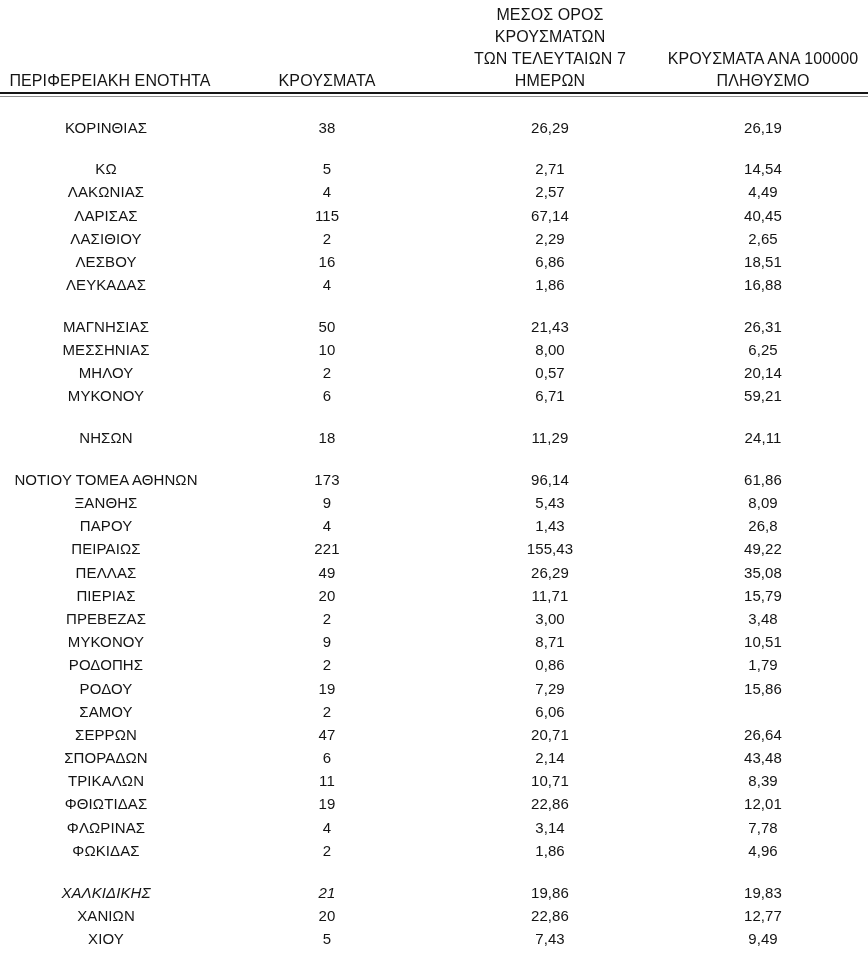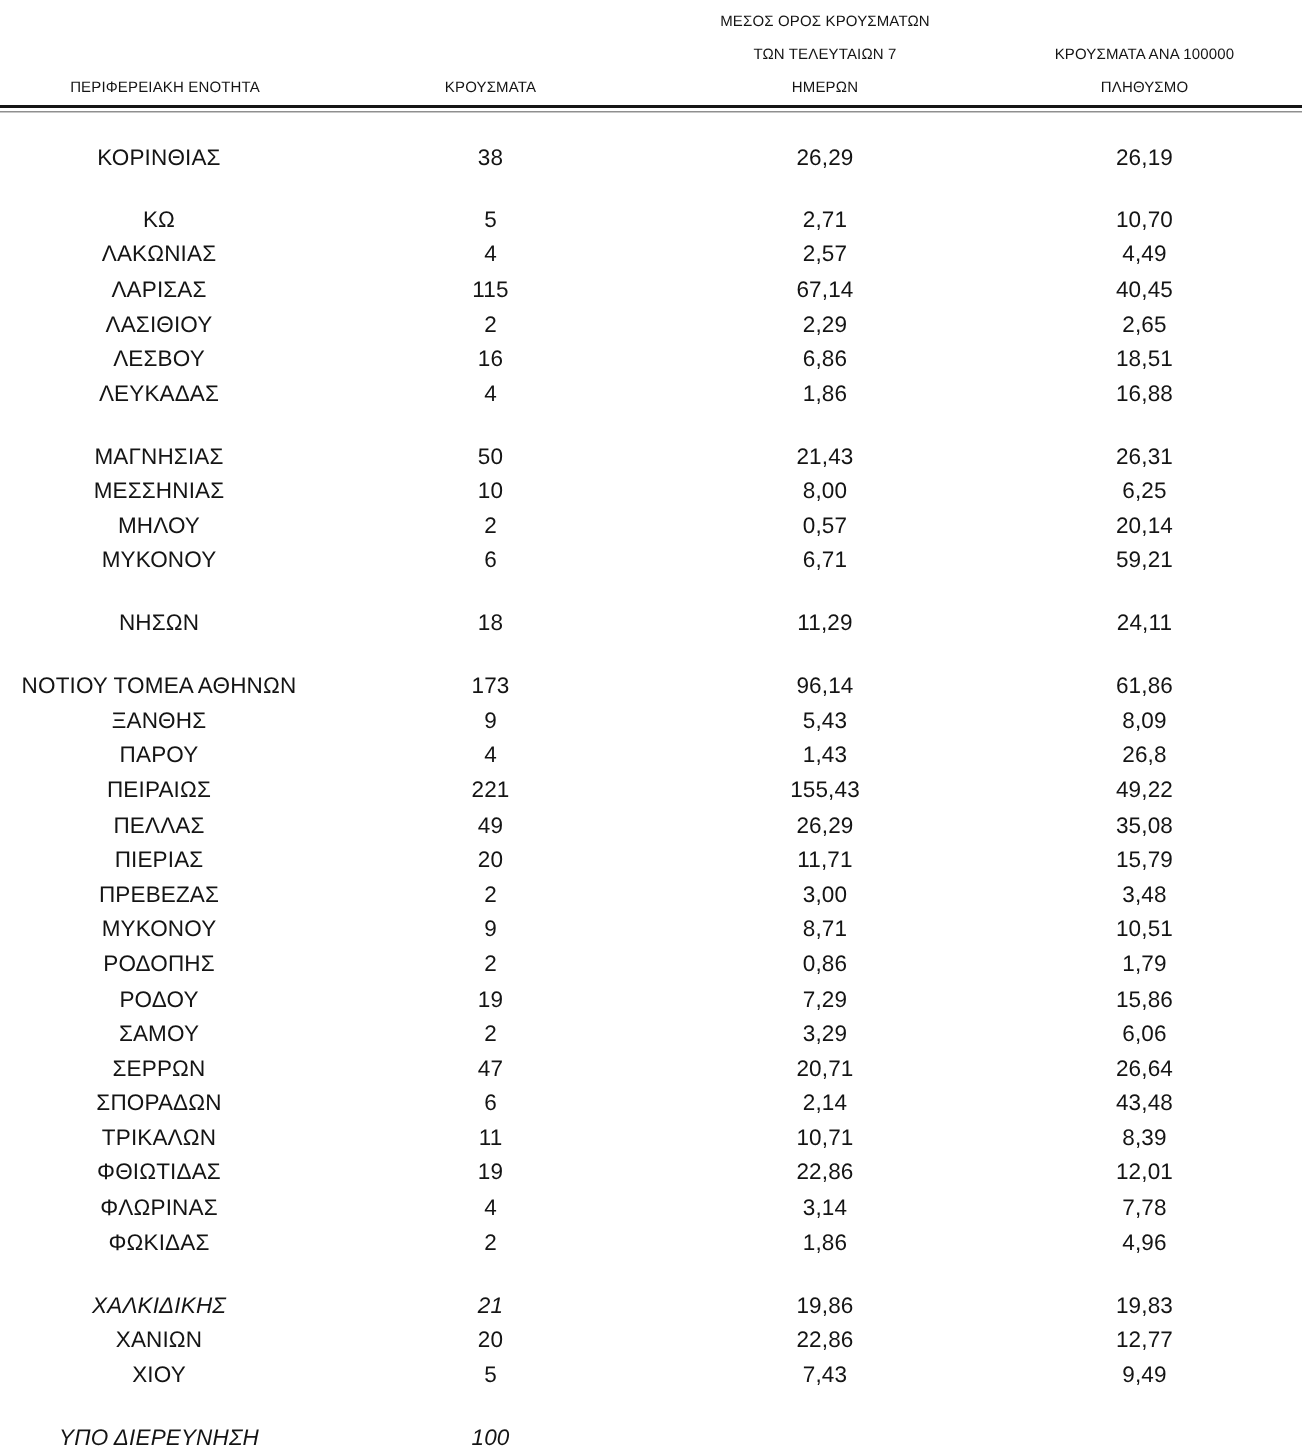--- a/index.html
+++ b/index.html
@@ -13,21 +13,21 @@
   .sheet { width: 868px; height: 970px; position: relative; background: #ffffff; }
 
   .grid {
     display: grid;
     grid-template-columns: 212px 230px 216px 210px;
   }
 
   
   .header-row { align-items: end; padding-top: 4px; }
   .h-cell {
-    font-size: 10px;
+    font-size: 16px;
     line-height: 22px;
     text-align: center;
     white-space: pre-line;
     letter-spacing: 0.1px;
   }
   .h-cell.h-first { text-align: center; padding-left: 8px; }
 
   .header-rule {
     border-top: 2px solid #161616;
     height: 2px;
@@ -63,21 +63,21 @@
     <div class="cell c-name">ΚΟΡΙΝΘΙΑΣ</div>
     <div class="cell c-cases">38</div>
     <div class="cell c-avg7">26,29</div>
     <div class="cell c-per100k">26,19</div>
   </div>
       <div class="spacer-row"></div>
       <div class="grid data-row">
     <div class="cell c-name">ΚΩ</div>
     <div class="cell c-cases">5</div>
     <div class="cell c-avg7">2,71</div>
-    <div class="cell c-per100k">10,70</div>
+    <div class="cell c-per100k">14,54</div>
   </div>
       <div class="grid data-row">
     <div class="cell c-name">ΛΑΚΩΝΙΑΣ</div>
     <div class="cell c-cases">4</div>
     <div class="cell c-avg7">2,57</div>
     <div class="cell c-per100k">4,49</div>
   </div>
       <div class="grid data-row">
     <div class="cell c-name">ΛΑΡΙΣΑΣ</div>
     <div class="cell c-cases">115</div>
@@ -191,21 +191,20 @@
   </div>
       <div class="grid data-row">
     <div class="cell c-name">ΡΟΔΟΥ</div>
     <div class="cell c-cases">19</div>
     <div class="cell c-avg7">7,29</div>
     <div class="cell c-per100k">15,86</div>
   </div>
       <div class="grid data-row">
     <div class="cell c-name">ΣΑΜΟΥ</div>
     <div class="cell c-cases">2</div>
-    <div class="cell c-avg7">3,29</div>
     <div class="cell c-per100k">6,06</div>
   </div>
       <div class="grid data-row">
     <div class="cell c-name">ΣΕΡΡΩΝ</div>
     <div class="cell c-cases">47</div>
     <div class="cell c-avg7">20,71</div>
     <div class="cell c-per100k">26,64</div>
   </div>
       <div class="grid data-row">
     <div class="cell c-name">ΣΠΟΡΑΔΩΝ</div>

